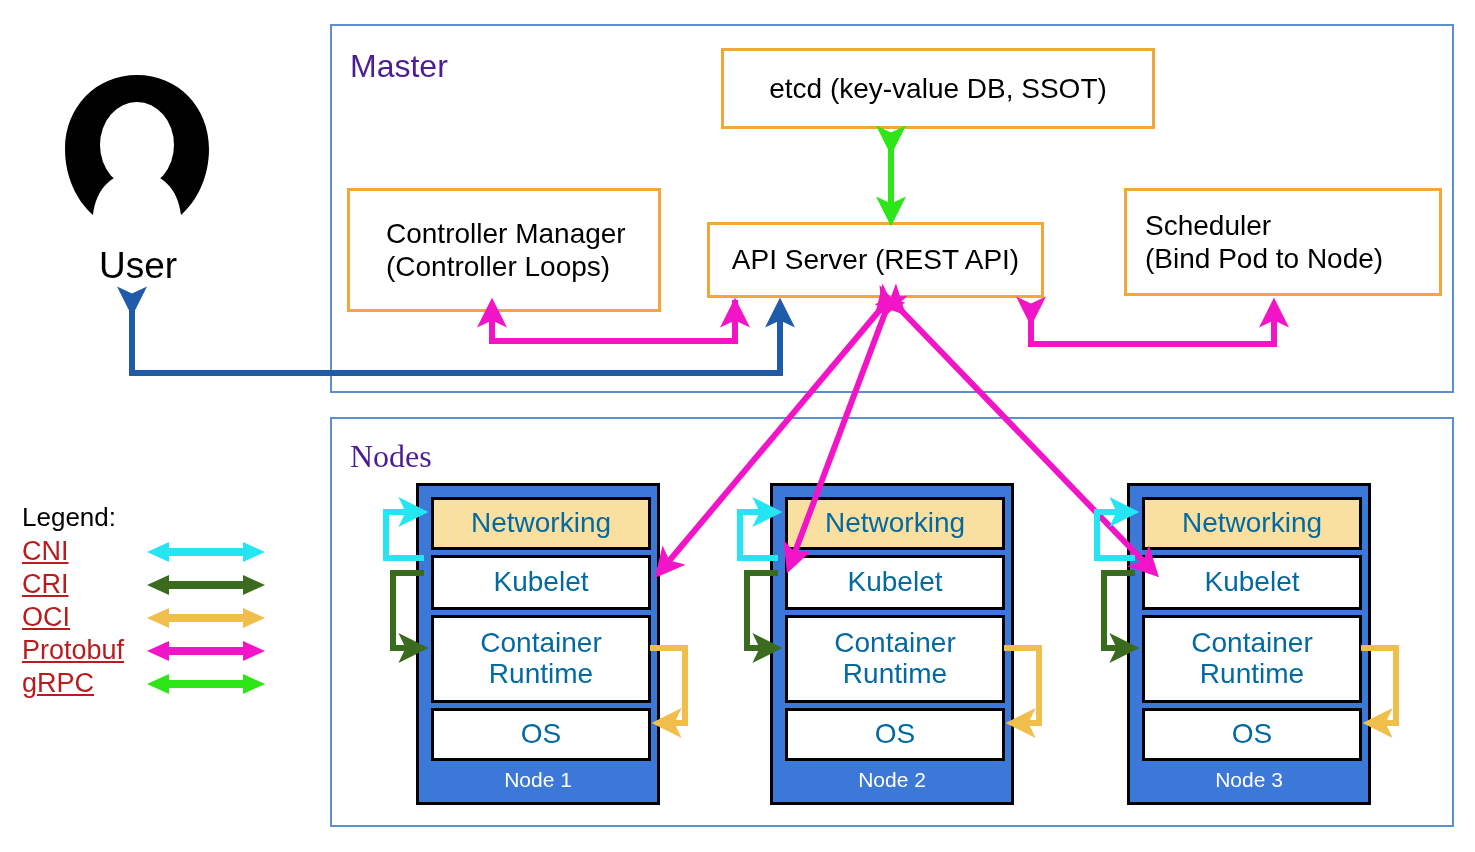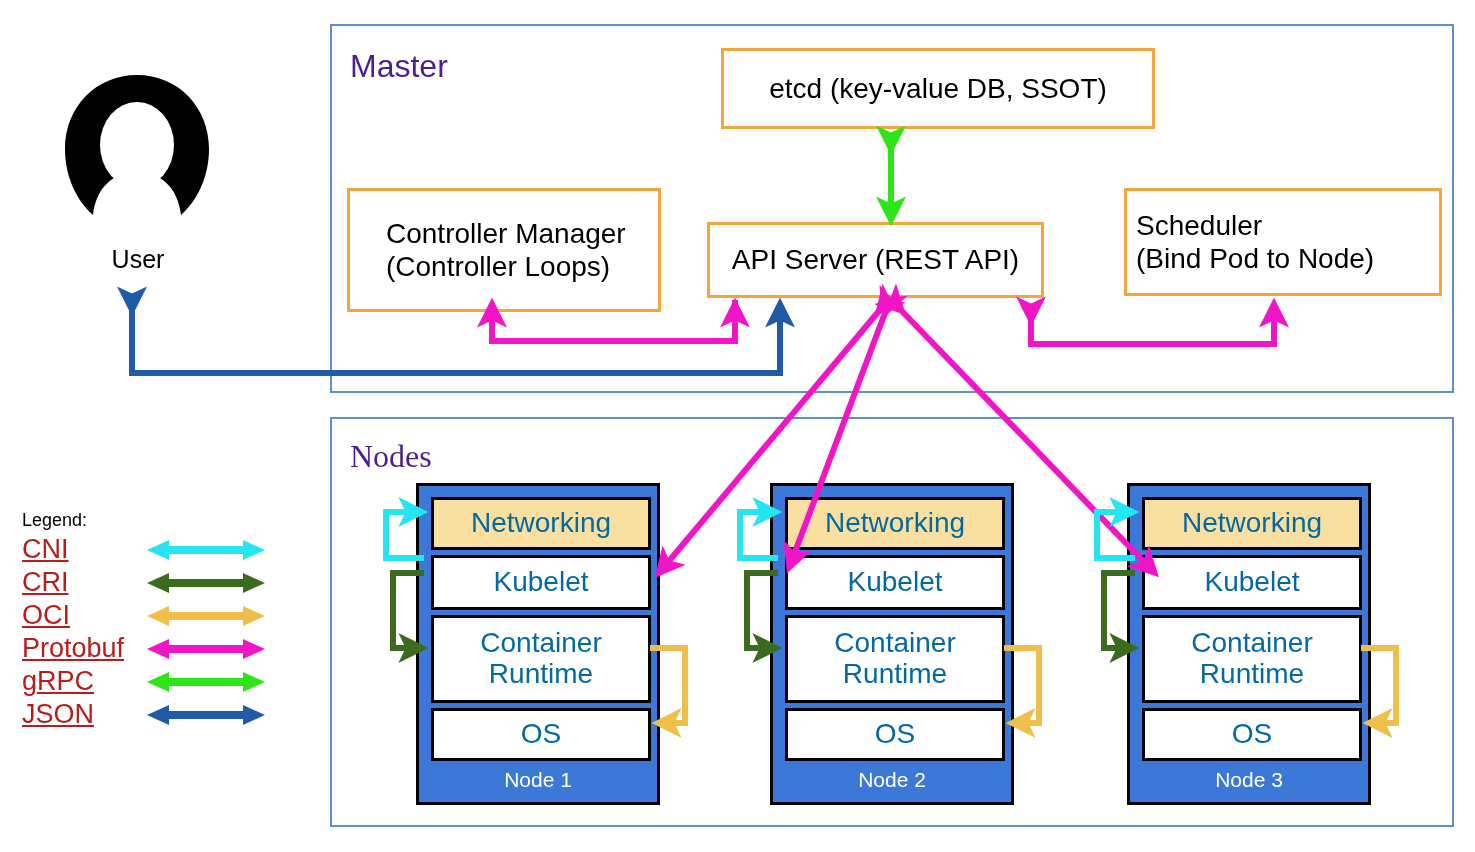--- a/index.html
+++ b/index.html
@@ -106,37 +106,36 @@
     width: 148px;
     height: 150px;
     z-index: 20;
   }
   #user-label {
     position: absolute;
     left: 0;
     top: 245px;
     width: 276px;
     text-align: center;
-    font-size: 25px;
+    font-size: 37px;
     color: #000000;
     z-index: 20;
   }
 
   
   #legend {
     position: absolute;
     left: 22px;
     top: 502px;
     z-index: 20;
   }
   #legend-title {
-    font-size: 18px;
+    font-size: 26px;
     color: #000000;
     margin-bottom: 2px;
-    margin-top: 8px;
   }
   .legend-row {
     display: flex;
     align-items: center;
     height: 33px;
   }
   .legend-name {
     width: 125px;
     font-size: 27px;
     color: #b91c1c;
@@ -174,21 +173,21 @@
 
   <div class="box mbox" style="left:347px; top:188px; width:314px; height:124px; flex-direction:column; align-items:flex-start; justify-content:center; padding-left:36px; text-align:left;">
     <span>Controller Manager</span>
     <span>(Controller Loops)</span>
   </div>
 
   <div class="box mbox" style="left:707px; top:222px; width:337px; height:76px;">
     <span>API Server (REST API)</span>
   </div>
 
-  <div class="box mbox" style="left:1124px; top:188px; width:318px; height:108px; flex-direction:column; align-items:flex-start; justify-content:center; padding-left:9px; text-align:left;">
+  <div class="box mbox" style="left:1124px; top:188px; width:318px; height:108px; flex-direction:column; align-items:flex-start; justify-content:center; padding-left:18px; text-align:left;">
     <span>Scheduler</span>
     <span>(Bind Pod to Node)</span>
   </div>
 
   <div class="node" style="left:416px; top:483px; width:244px; height:322px;">
     <div class="layer-box net" style="left:12px; top:11px; width:220px; height:53px;">
       <span>Networking</span>
     </div>
     <div class="layer-box" style="left:12px; top:69px; width:220px; height:55px;">
       <span>Kubelet</span>
@@ -353,21 +352,15 @@
       </svg>
     </div>
 
     <div class="legend-row">
       <span class="legend-name">gRPC</span>
       <svg class="legend-arrow" viewBox="0 0 118 26">
         <path d="M0,13 L22,3 L22,9 L96,9 L96,3 L118,13 L96,23 L96,17 L22,17 L22,23 Z" fill="#2DE517"></path>
       </svg>
     </div>
 
-    <div class="legend-row">
-      <span class="legend-name">JSON</span>
-      <svg class="legend-arrow" viewBox="0 0 118 26">
-        <path d="M0,13 L22,3 L22,9 L96,9 L96,3 L118,13 L96,23 L96,17 L22,17 L22,23 Z" fill="#1F5BA8"></path>
-      </svg>
-    </div>
   </div>
 
 </div>
 
 </body></html>

